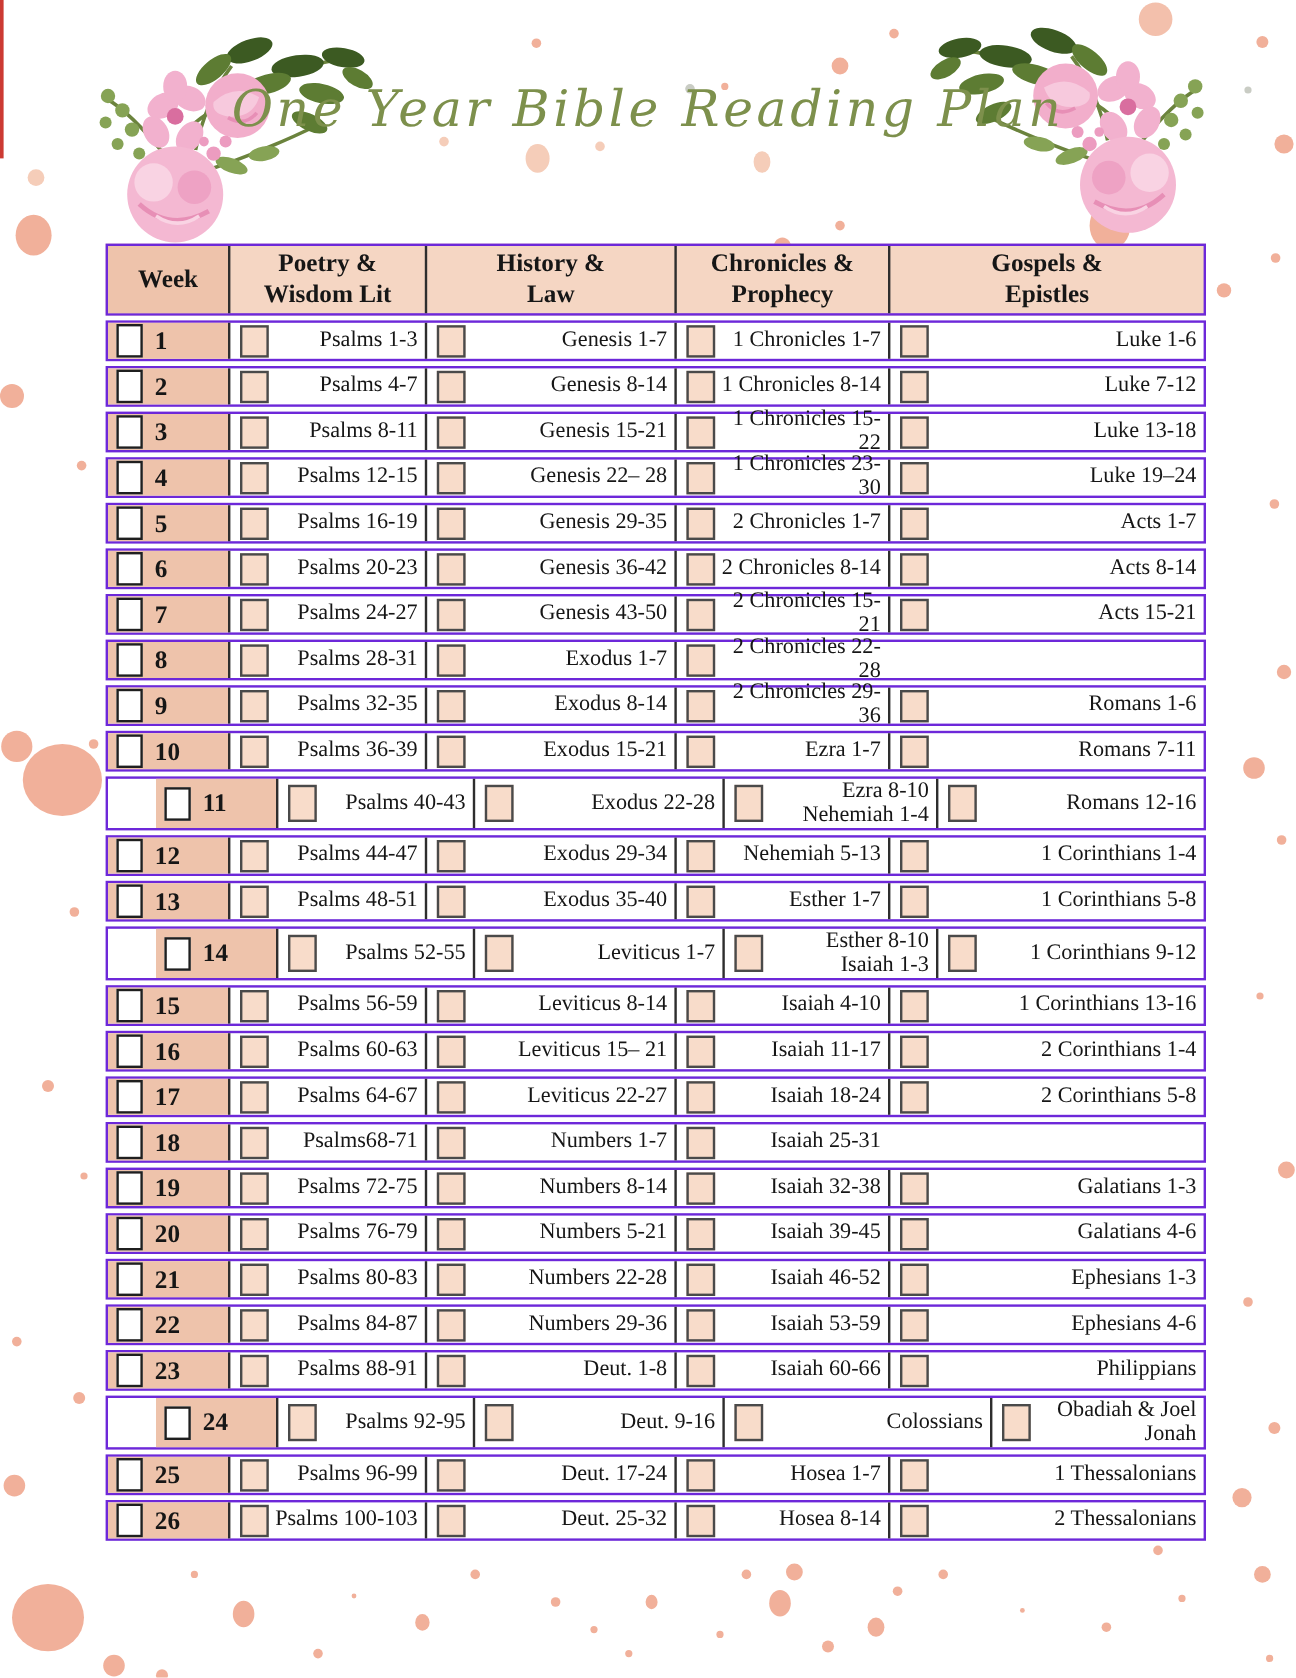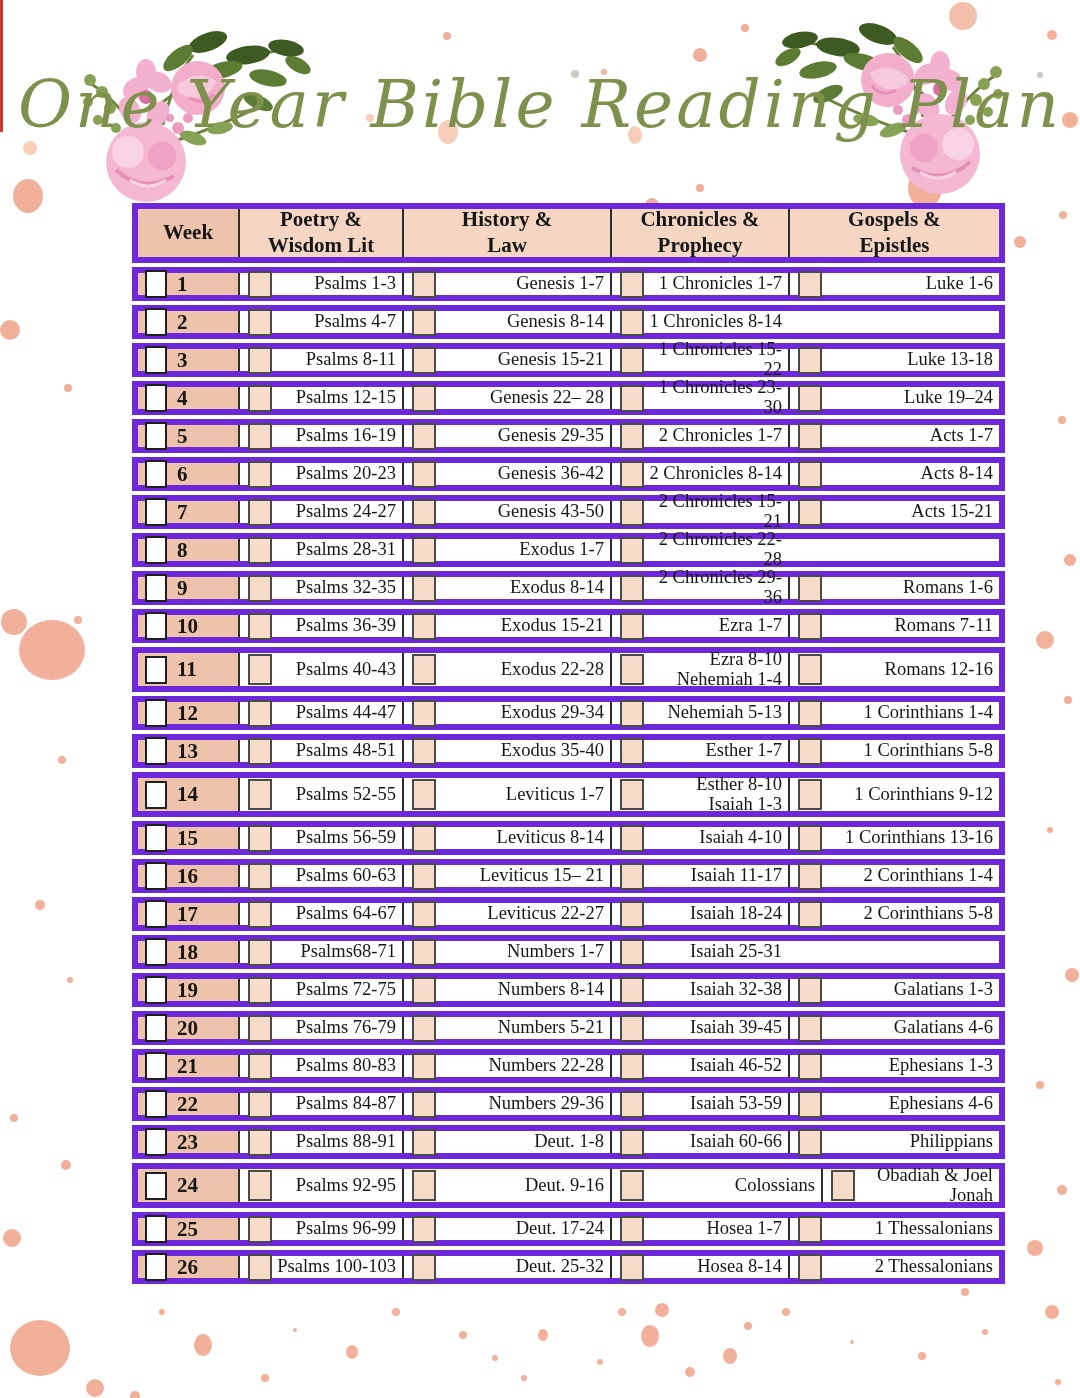--- a/index.html
+++ b/index.html
@@ -10,31 +10,31 @@
   
   .bg-layer{position:absolute;left:0;top:0;width:1080px;height:1398px;z-index:0;}
   .flower{position:absolute;z-index:1;}
   .flower.left{left:58px;top:10px;}
   .flower.right{right:52px;top:2px;transform:scaleX(-1);}
   
   .page-title{
     position:absolute;left:0;right:0;top:66px;z-index:2;
     text-align:center;
     font-family:"DejaVu Serif", serif;font-style:italic;
-    font-size:66px;letter-spacing:3px;color:#7d904c;
+    font-size:42px;letter-spacing:3px;color:#7d904c;
   }
   
   .plan-table{position:absolute;left:88px;top:203px;width:917px;z-index:3;}
   .trow{
     display:flex;box-sizing:border-box;background:#ffffff;
-    border:6px solid #6d28d9;margin-bottom:4px;margin-left:44px;
+    border:2px solid #6d28d9;margin-bottom:4px;
   }
   .trow.header{height:60px;background:#f5d6c3;}
   .trow.body-row{height:34px;}
-  .trow.body-row.tall{height:45px;}
+  .trow.body-row.tall{height:45px;padding-left:40px;}
   .cell{box-sizing:border-box;display:flex;align-items:center;min-width:0;}
   .cell + .cell{border-left:2px solid #2e2e2e;}
   .c-week{width:100px;background:#eec3ab;}
   .c-poetry{width:164px;}
   .c-history{width:208px;}
   .c-chron{width:178px;}
   .c-gospel{flex:1;justify-content:center;}
   .hdr-label{
     width:100%;text-align:center;font-weight:bold;font-size:21px;
     line-height:1.22;white-space:pre-line;
@@ -312,20 +312,24 @@
       <span class="read-label">Psalms 4-7</span>
     </div>
     <div class="cell c-history">
       <span class="read-box"></span>
       <span class="read-label">Genesis 8-14</span>
     </div>
     <div class="cell c-chron">
       <span class="read-box"></span>
       <span class="read-label">1 Chronicles 8-14</span>
     </div>
+    <div class="cell c-gospel">
+      <span class="read-box"></span>
+      <span class="read-label">Luke 7-12</span>
+    </div>
   </div>
       <div class="trow body-row">
     <div class="cell c-week">
       <span class="week-box"></span>
       <span class="week-num">3</span>
     </div>
     <div class="cell c-poetry">
       <span class="read-box"></span>
       <span class="read-label">Psalms 8-11</span>
     </div>

